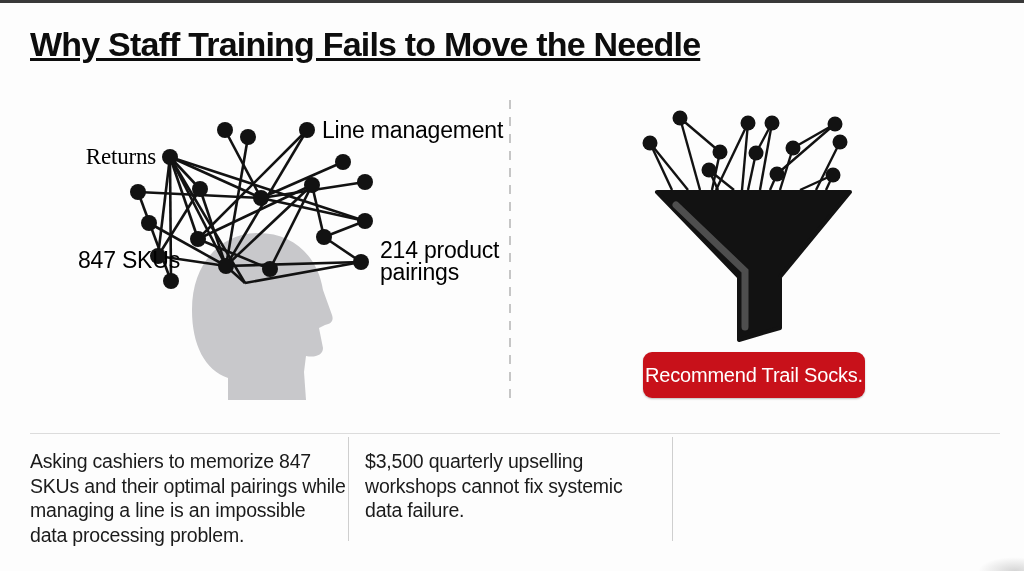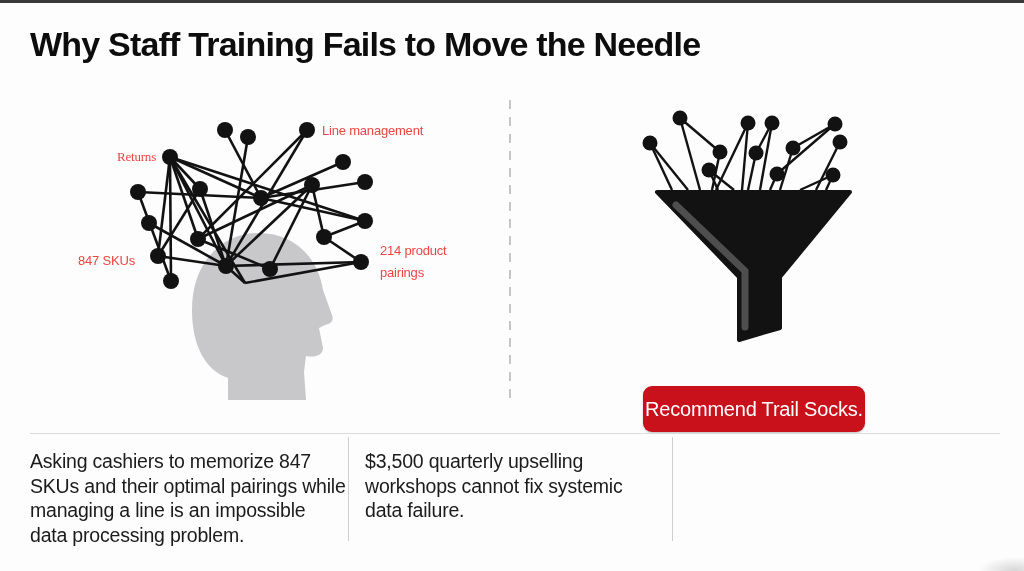--- a/index.html
+++ b/index.html
@@ -3,25 +3,25 @@
 <meta charset="utf-8">
 <style>
   html,body{margin:0;padding:0;background:#e9e9e9;}
   .stage{
     position:relative;width:1024px;height:571px;background:#fdfdfd;
     overflow:hidden;font-family:"Liberation Sans",sans-serif;color:#141414;
   }
   .top-artifact{position:absolute;top:0;left:0;width:100%;height:3px;background:#161616;opacity:.85;}
   .title{
     position:absolute;left:30px;top:22px;margin:0;width:960px;
-    font-size:34px;line-height:44px;font-weight:700;letter-spacing:-0.8px;color:#0d0d0d;
+    font-size:34px;line-height:44px;font-weight:700;letter-spacing:-0.8px;color:#0d0d0d;text-decoration:underline;
   }
   .diagram-svg{position:absolute;left:0;top:0;width:1024px;height:571px;}
   .diag-label{
-    position:absolute;font-size:13px;line-height:21.5px;color:#ef4444;
+    position:absolute;font-size:23px;line-height:21.5px;color:#000000;
     white-space:pre-line;letter-spacing:-0.2px;
   }
   .lbl-returns{left:58px;top:146px;width:98px;text-align:right;font-family:Liberation Serif, serif;}
   .lbl-line-management{left:322px;top:120px;}
   .lbl-pairings{left:380px;top:207px;width:120px;margin-top:33px;}
   .lbl-skus{left:78px;top:250px;}
   .center-divider{
     position:absolute;left:509px;top:100px;width:2px;height:306px;
     background:repeating-linear-gradient(to bottom,#c6c6c6 0 9px,transparent 9px 17px);
   }
@@ -152,21 +152,21 @@
   </svg>
 
   <div class="diag-label lbl-returns">Returns</div>
   <div class="diag-label lbl-line-management">Line management</div>
   <div class="diag-label lbl-pairings">214 product
 pairings</div>
   <div class="diag-label lbl-skus">847 SKUs</div>
 
   <div class="center-divider"></div>
 
-  <div class="cta-button" style="background: rgb(200, 17, 26); color: rgb(255, 255, 255); margin-top: 34px;">Recommend Trail Socks.</div>
+  <div class="cta-button" style="background: rgb(200, 17, 26); color: rgb(255, 255, 255);">Recommend Trail Socks.</div>
 
   <div class="footer-rule"></div>
   <div class="v-div v-div-1"></div>
   <div class="v-div v-div-2"></div>
 
   <div class="footer-col col-1">Asking cashiers to memorize 847
 SKUs and their optimal pairings while
 managing a line is an impossible
 data processing problem.</div>
   <div class="footer-col col-2">$3,500 quarterly upselling

